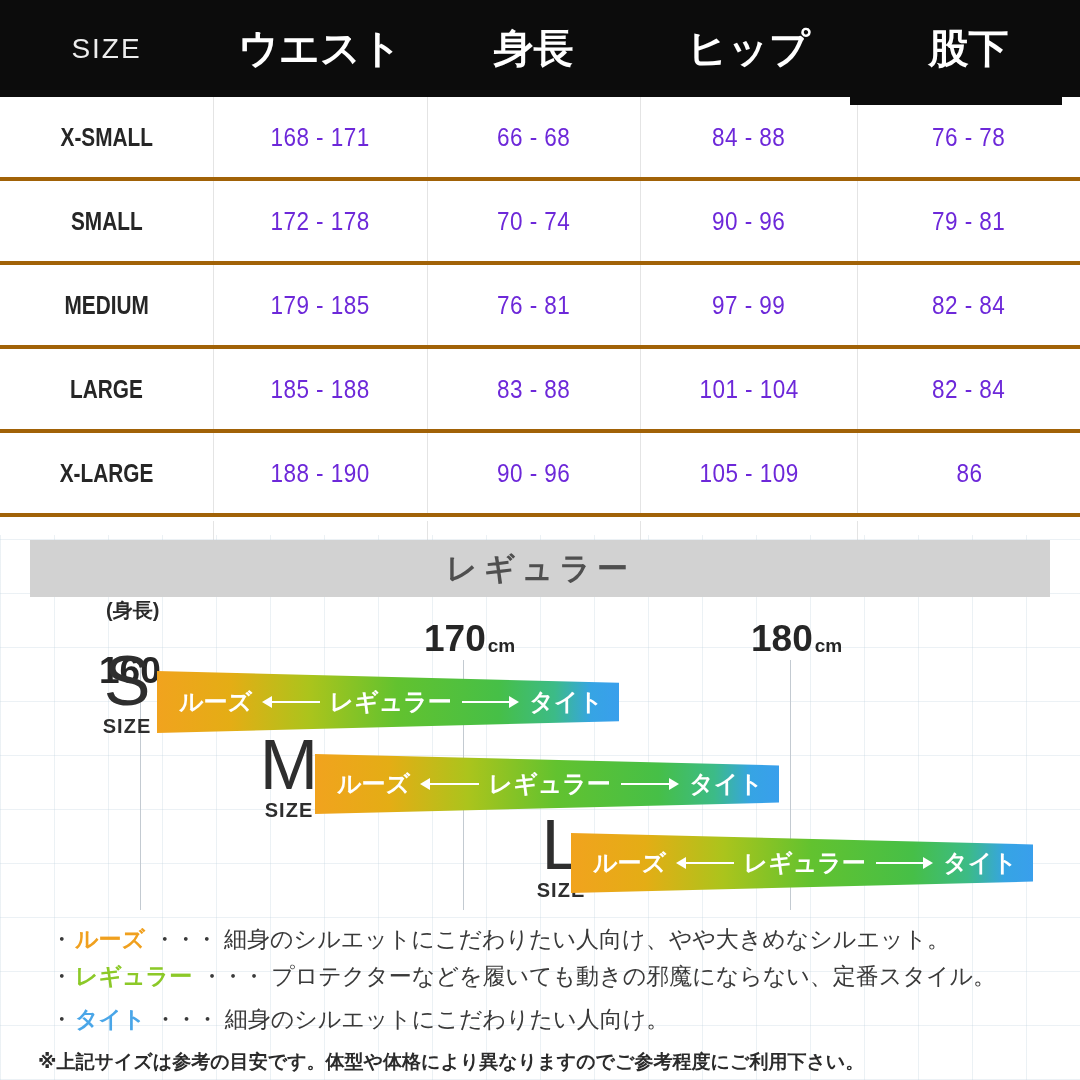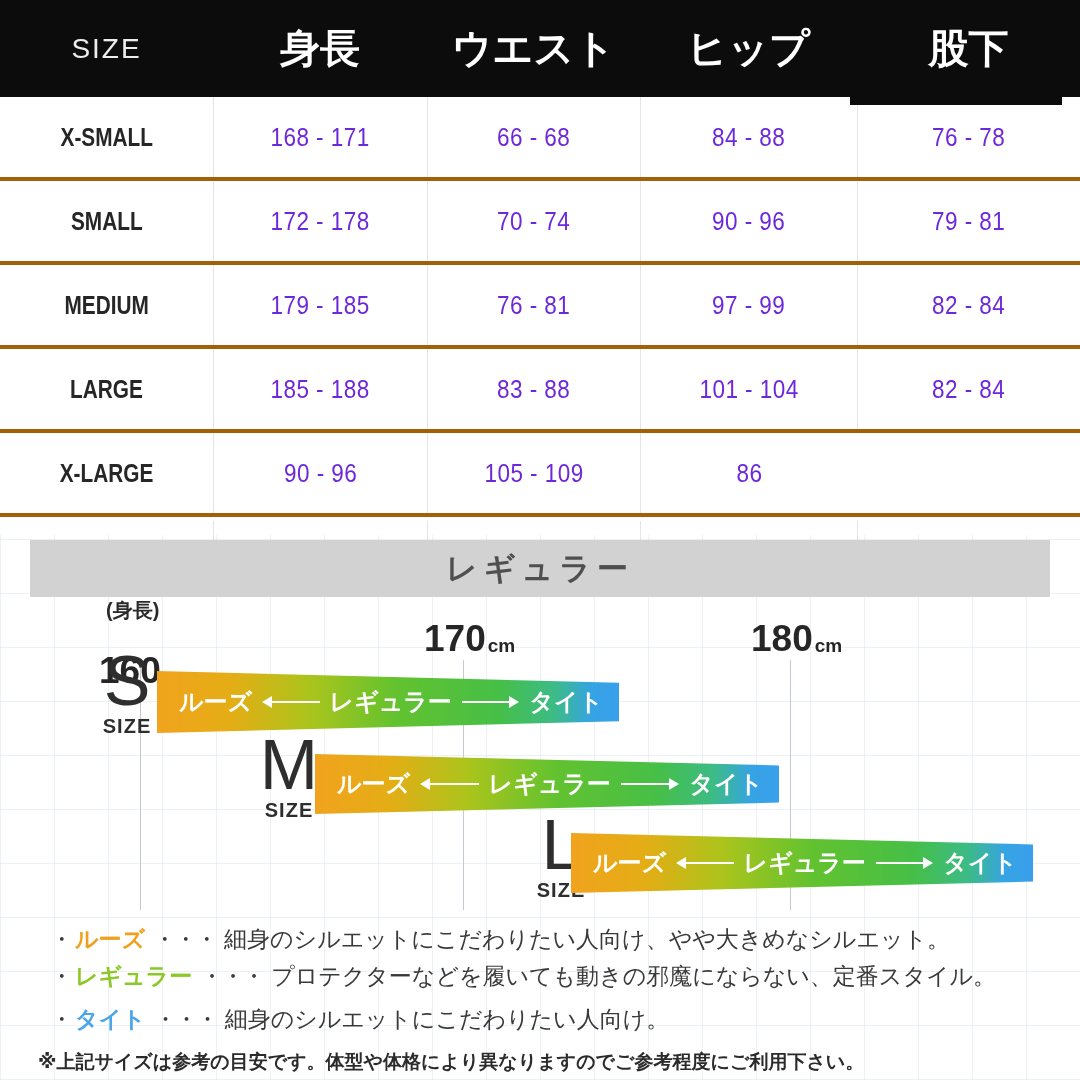--- a/index.html
+++ b/index.html
@@ -78,22 +78,22 @@
   .footnote { position:absolute; left:38px; top:1049px; font-size:19px; font-weight:700; color:#2b2b2b; white-space:nowrap; }
 </style>
 </head>
 <body>
 
 <div class="page">
 
   <div class="size-table">
     <div class="t-header">
       <div class="hcell size-col">SIZE</div>
+      <div class="hcell">ウエスト</div>
       <div class="hcell">身長</div>
-      <div class="hcell">ウエスト</div>
       <div class="hcell">ヒップ</div>
       <div class="hcell">股下</div>
     </div>
     <div class="hdr-ext"></div>
 
     <div class="t-row">
       <div class="cell size-name">
           <span class="cond">X-SMALL</span>
         </div>
       <div class="cell">
@@ -156,20 +156,23 @@
       <div class="cell">
           <span class="cond">101 - 104</span>
         </div>
       <div class="cell">
           <span class="cond">82 - 84</span>
         </div>
     </div>
     <div class="t-row">
       <div class="cell size-name">
           <span class="cond">X-LARGE</span>
+        </div>
+      <div class="cell">
+          <span class="cond">188 - 190</span>
         </div>
       <div class="cell">
           <span class="cond">90 - 96</span>
         </div>
       <div class="cell">
           <span class="cond">105 - 109</span>
         </div>
       <div class="cell">
           <span class="cond">86</span>
         </div>

